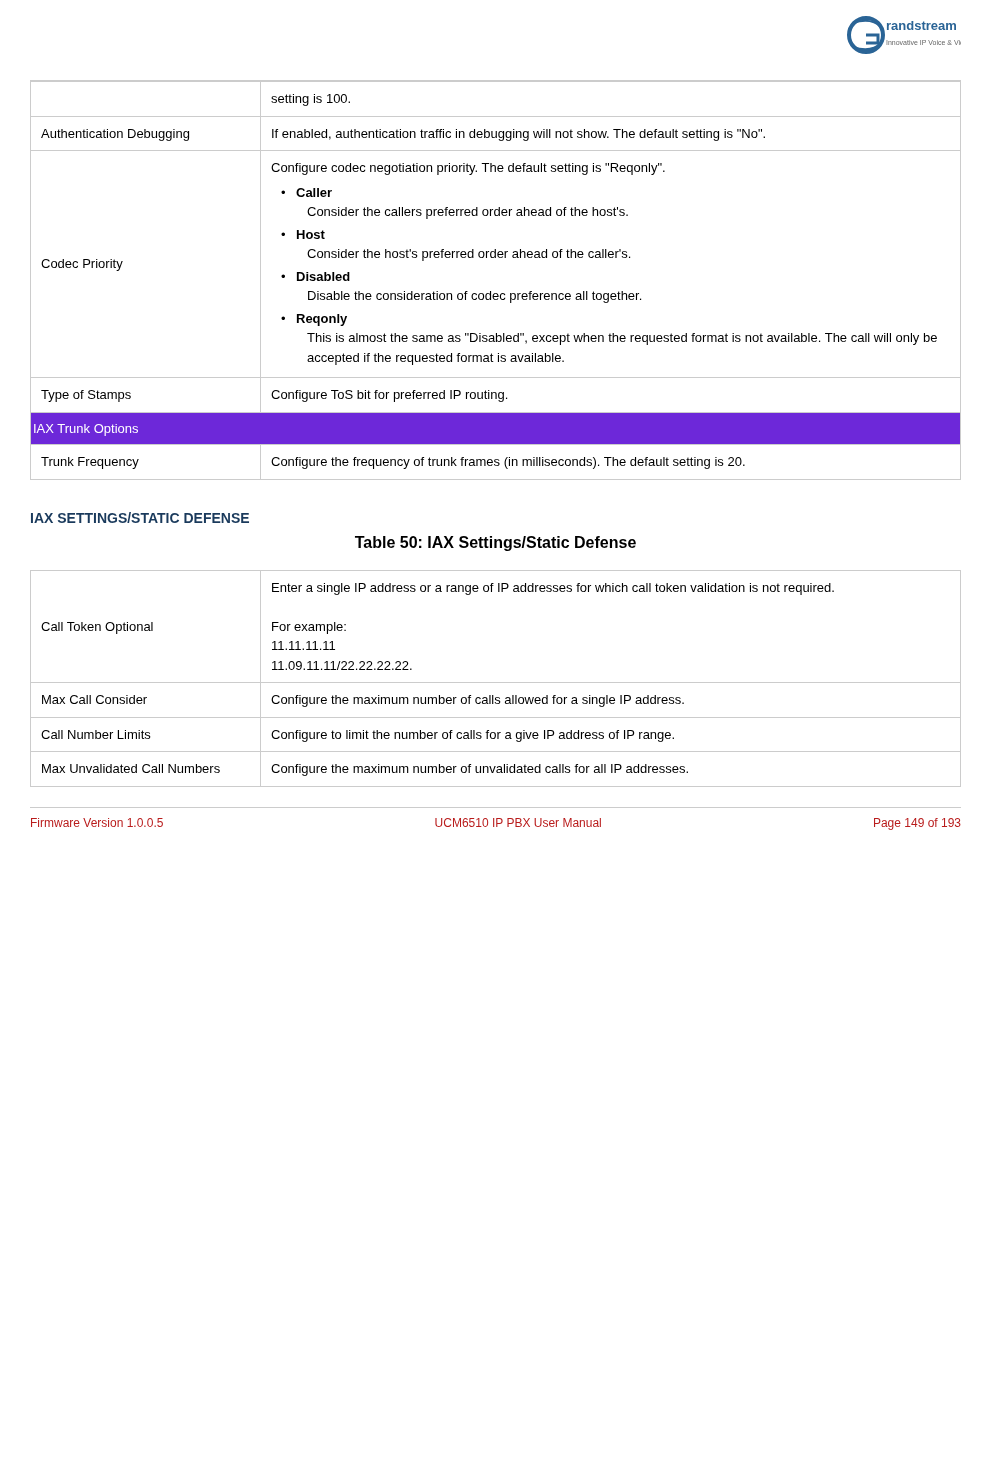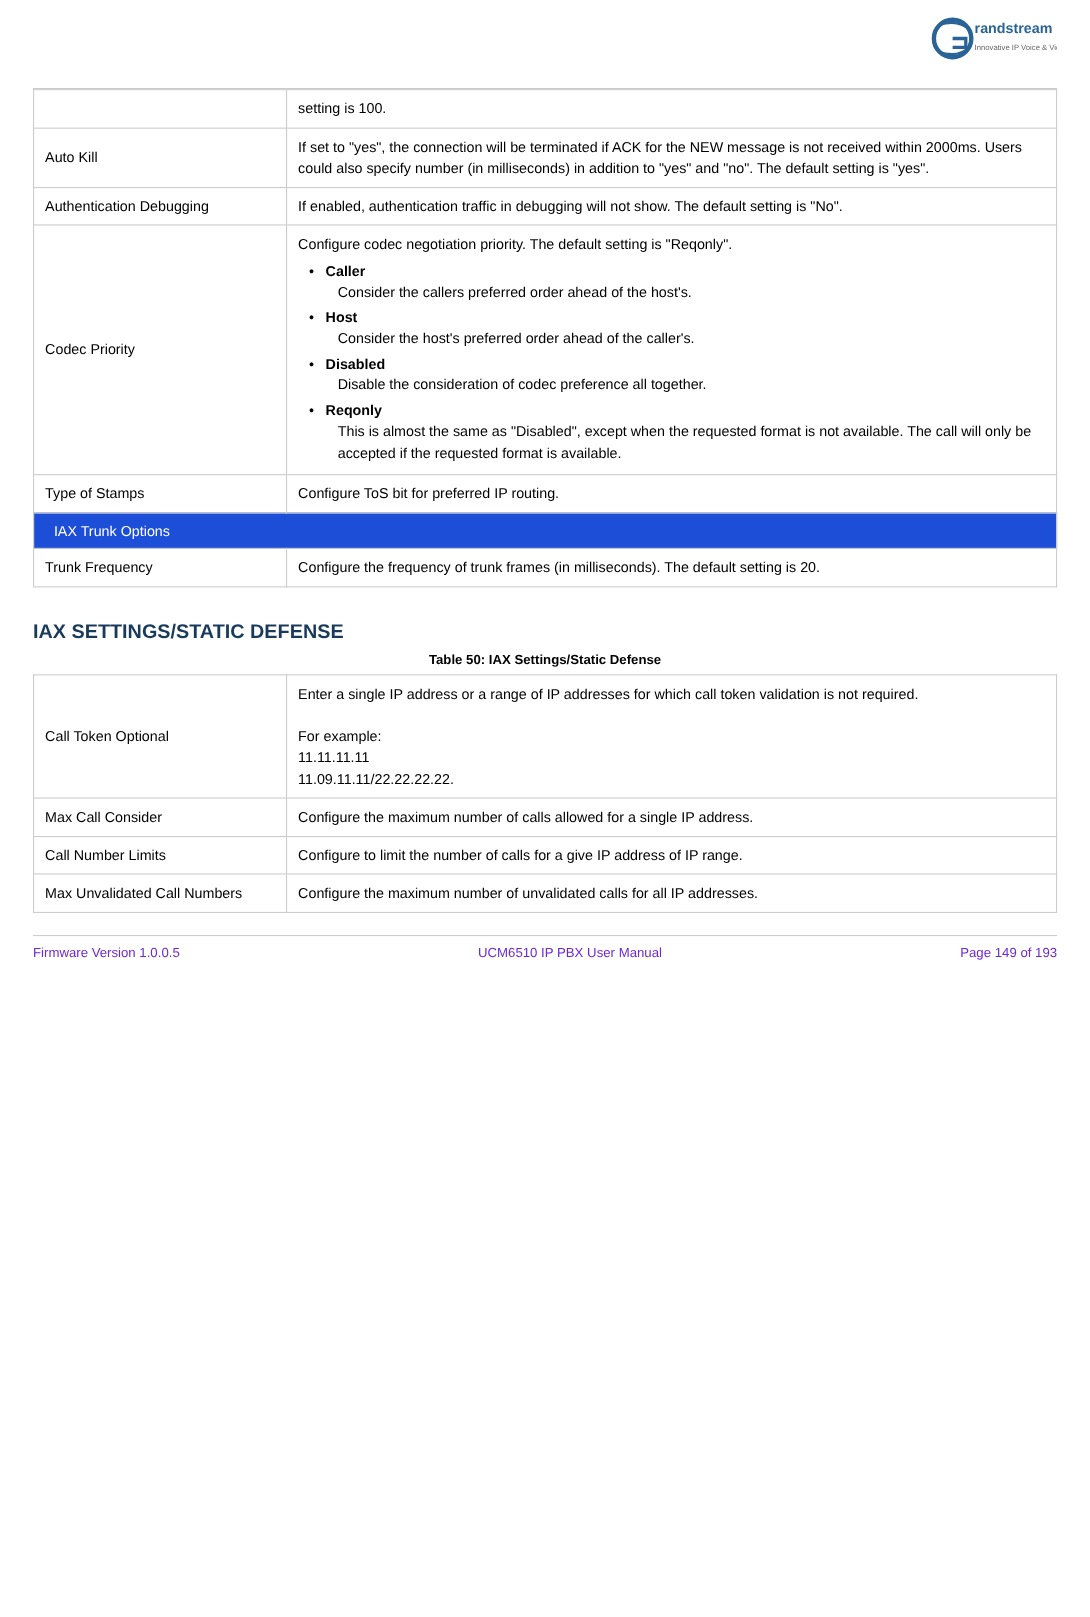--- a/index.html
+++ b/index.html
@@ -42,24 +42,24 @@
       line-height: 1.5;
     }
 
     .main-table tr td:first-child {
       width: 230px;
       font-weight: normal;
       vertical-align: middle;
     }
 
     .section-header td {
-      background-color: #1d4ed8;
+      background-color: #6d28d9;
       color: #fff;
       font-weight: bold;
-      padding: 6px 18px;
+      padding: 6px 2px;
       margin-top: 16px;
     }
 
     .section-header td {
       border: 1px solid #ccc;
     }
 
     
     .bullet-list {
       list-style: none;
@@ -79,43 +79,43 @@
       left: 0;
     }
 
     .bullet-indent {
       margin-left: 11px;
       display: block;
     }
 
     
     .iax-heading {
-      font-size: 18px;
+      font-size: 14px;
       font-weight: bold;
       color: #1a3a5c;
       margin: 25px 0 8px 0;
     }
 
     .table-caption {
       text-align: center;
       font-weight: bold;
-      font-size: 12px;
-      margin-bottom: 6px;
+      font-size: 16px;
+      margin-bottom: 18px;
     }
 
     
     .footer {
       display: flex;
       justify-content: space-between;
       align-items: center;
       padding: 8px 0 0 0;
       margin-top: 20px;
       border-top: 1px solid #ccc;
       font-size: 12px;
-      color: #6d28d9;
+      color: #b91c1c;
     }
   </style>
 </head>
 <body>
 
 <div class="page-wrapper">
 
   <div class="logo-area">
     <div>
       <svg width="130" height="52" viewBox="0 0 130 52" xmlns="http://www.w3.org/2000/svg">
@@ -133,24 +133,20 @@
   </div>
 
   <table class="main-table">
 
     <tbody>
         <tr>
       <td></td>
       <td>setting is 100.</td>
     </tr>
 
-    <tr>
-      <td>Auto Kill</td>
-      <td>If set to "yes", the connection will be terminated if ACK for the NEW message is not received within 2000ms. Users could also specify number (in milliseconds) in addition to "yes" and "no". The default setting is "yes".</td>
-    </tr>
 
     <tr>
       <td>Authentication Debugging</td>
       <td>If enabled, authentication traffic in debugging will not show. The default setting is "No".</td>
     </tr>
 
     <tr>
       <td>Codec Priority</td>
       <td>
         <span>Configure codec negotiation priority. The default setting is "Reqonly".</span>

